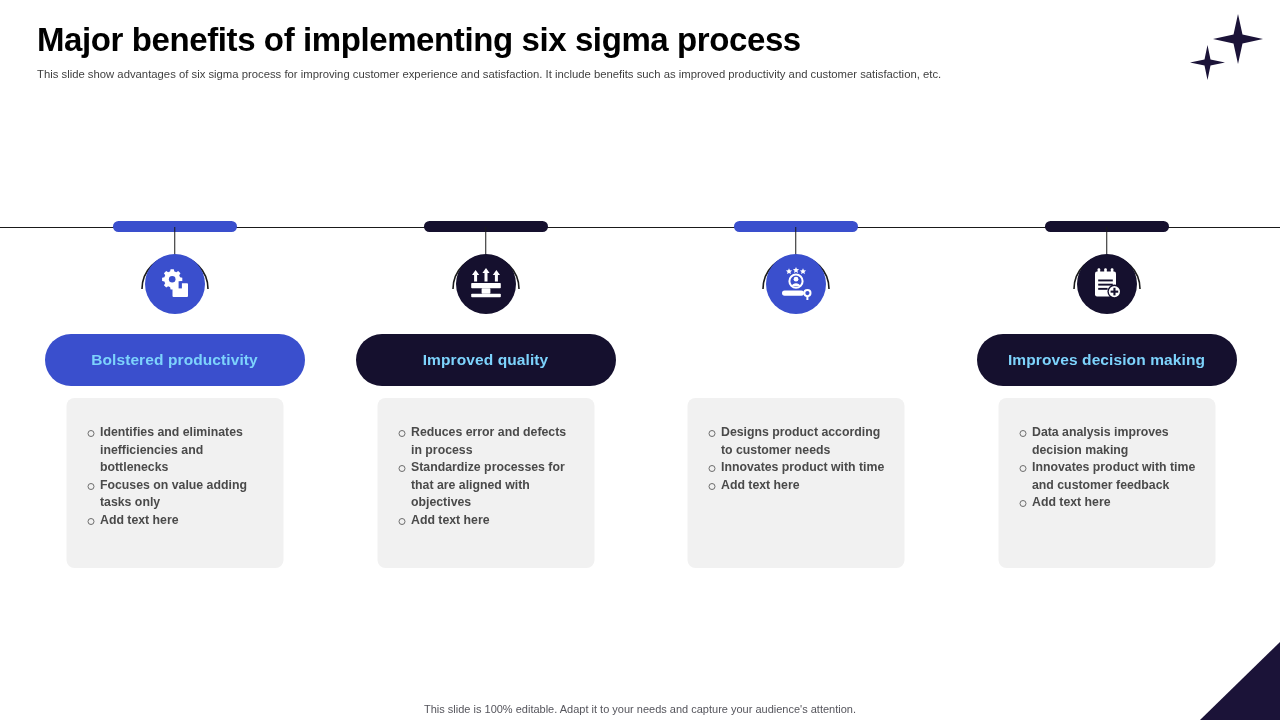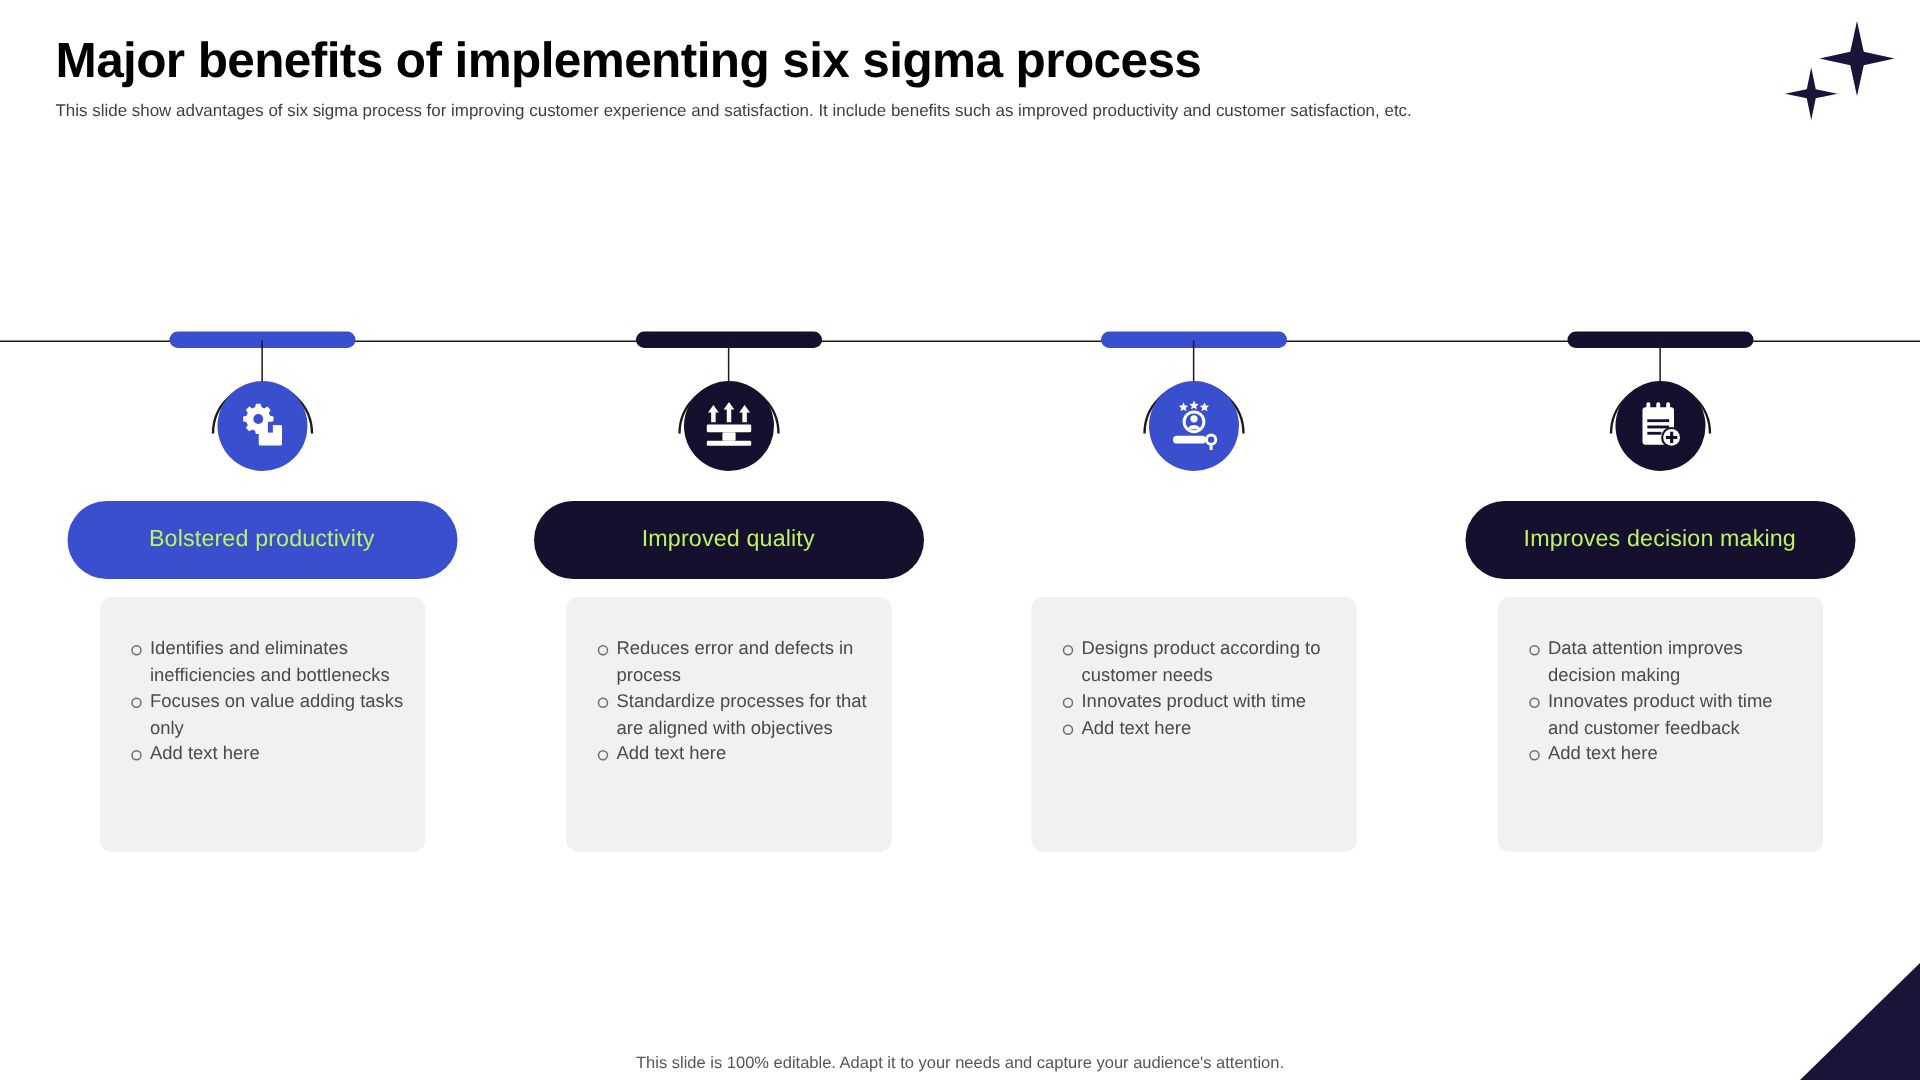--- a/index.html
+++ b/index.html
@@ -142,38 +142,39 @@
     position: absolute;
     top: 334px;
     left: 50%;
     transform: translateX(-50%);
     width: 260px;
     height: 52px;
     border-radius: 26px;
     display: flex;
     align-items: center;
     justify-content: center;
-    color: #bef264;
+    color: #7dd3fc;
     font-size: 15.5px;
-    font-weight: normal;
+    font-weight: bold;
     letter-spacing: 0.1px;
     white-space: nowrap;
   }
 
   
   .content-box {
     position: absolute;
     top: 398px;
     left: 50%;
     transform: translateX(-50%);
     width: 217px;
     height: 170px;
     background: #f1f1f1;
     border-radius: 8px;
     padding: 26px 14px 10px 14px;
+    font-weight: bold;
   }
 
   .bullets { list-style: none; }
 
   .bullet {
     position: relative;
     padding-left: 20px;
     font-size: 12.3px;
     line-height: 17.6px;
     color: #4a4a4a;
@@ -345,21 +346,21 @@
               <rect x="19.6" y="23.6" width="7.6" height="2.1" fill="#15102e"></rect>
             </g>
           </svg>
         </div>
       </div>
 
       <div class="label-pill" style="background:#15102e">Improves decision making</div>
 
       <div class="content-box">
         <ul class="bullets">
-          <li class="bullet">Data attention improves decision making</li>
+          <li class="bullet">Data analysis improves decision making</li>
           <li class="bullet">Innovates product with time and customer feedback</li>
           <li class="bullet">Add text here</li>
         </ul>
       </div>
     </div>
 
   </div>
 
   <div class="footer-note">This slide is 100% editable. Adapt it to your needs and capture your audience's attention.</div>
 

